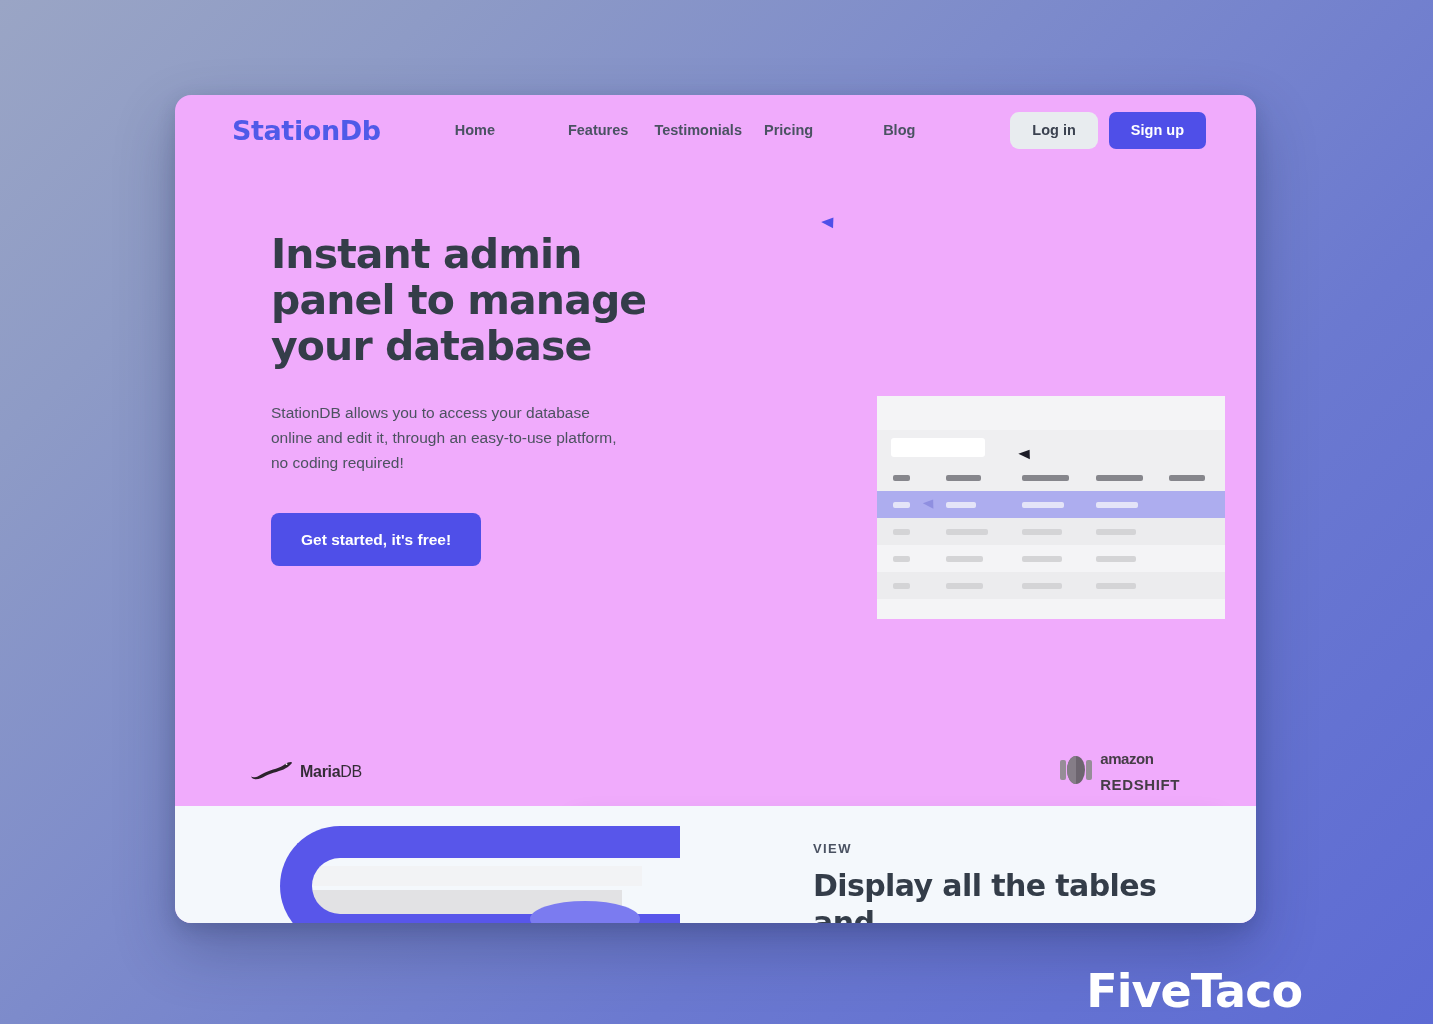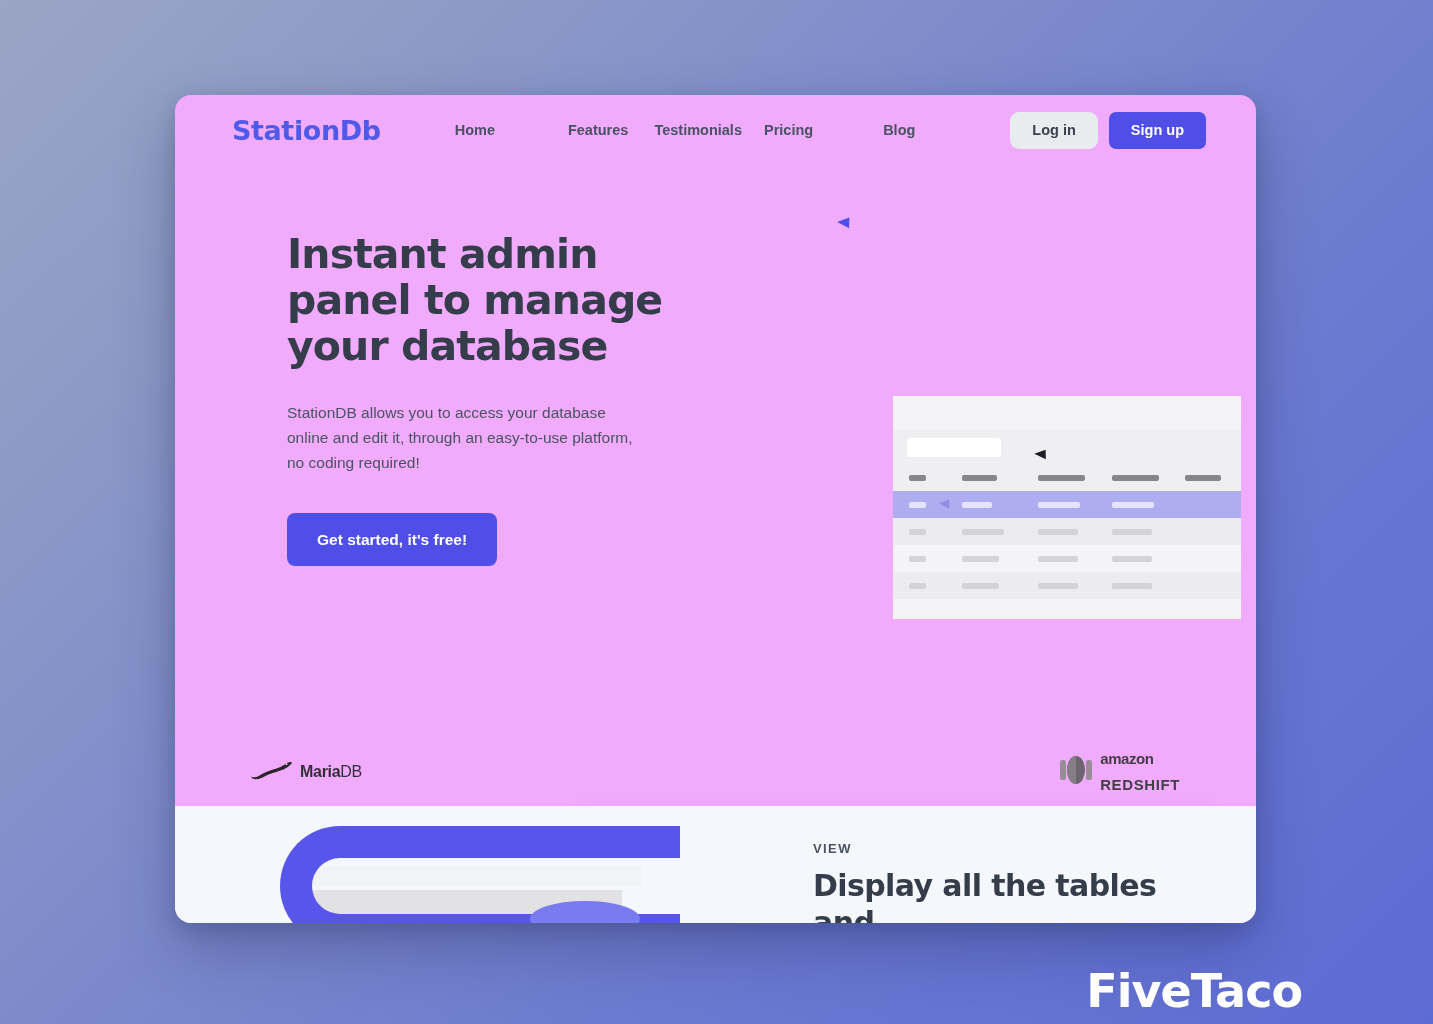--- a/index.html
+++ b/index.html
@@ -55,21 +55,21 @@
     border:none; border-radius:7px;
     padding:0 22px; height:37px; line-height:37px;
     cursor:pointer; white-space:nowrap;
   }
 
   
   #hero {
     display:flex; padding:45px 57px 0 96px;
     position:relative; height:711px;
   }
-  #hero-left { width:430px; padding-top:22px;margin-left:16px; }
+  #hero-left { width:430px; padding-top:22px; }
   #headline {
     font-size:41px; line-height:1.12; font-weight:700;
     color:#343d49; letter-spacing:-0.9px;
     font-family:"DejaVu Sans", sans-serif;
     white-space:pre-line;
   }
   #subhead {
     margin-top:30px; font-size:15.5px; line-height:1.62;
     color:#4c5260; max-width:392px; white-space:pre-line;
   }

